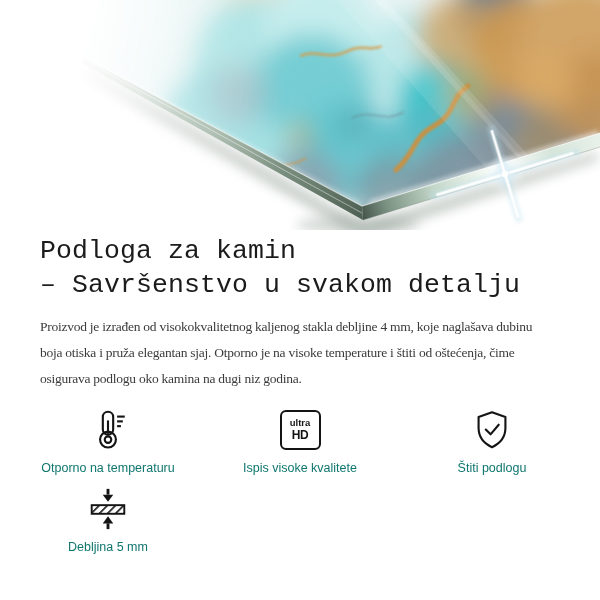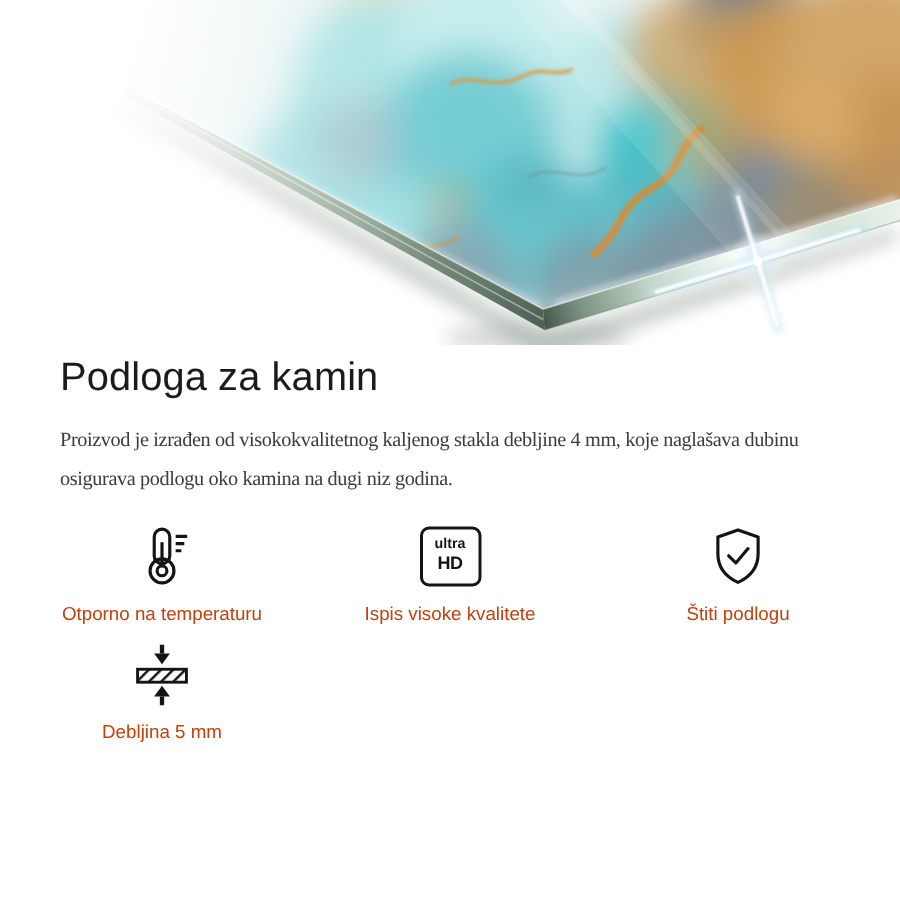--- a/index.html
+++ b/index.html
@@ -1,29 +1,29 @@
 <!DOCTYPE html>
 <html><head>
 <meta charset="utf-8">
 <style>
   html,body{margin:0;padding:0;background:#fff;}
   .page{position:relative;width:600px;height:600px;background:#ffffff;overflow:hidden;
         font-family:"Liberation Sans",sans-serif;color:#1c1c1c;}
   .hero{position:relative;width:600px;height:230px;}
   .hero svg{display:block;}
   .content{padding:4px 0 0 40px;}
-  .title{margin:0;font-family:Liberation Sans, sans-serif;
+  .title{margin:0;font-family:Liberation Mono, monospace;
          font-weight:400;font-size:26.5px;line-height:34px;color:#1b1b1b;letter-spacing:.1px;}
   .title .tline{display:block;}
   .desc{margin:12px 0 0;color:#3b3b3b;font-family:Liberation Serif, serif;}
   .desc .dline{display:block;white-space:nowrap;font-size:13.5px;line-height:25.8px;letter-spacing:-.25px;}
   .features{margin:16px 0 0 -28px;display:grid;grid-template-columns:repeat(3,192px);row-gap:10px;}
   .feature{display:flex;flex-direction:column;align-items:center;}
   .icon-box{height:46px;display:flex;align-items:center;justify-content:center;}
-  .feature-label{margin-top:8px;font-size:12.5px;line-height:15px;color:#c2410c;}
+  .feature-label{margin-top:8px;font-size:12.5px;line-height:15px;color:#0f766e;}
   .uhd-box{width:37px;height:36px;border:2.5px solid #141414;border-radius:6px;
            display:flex;flex-direction:column;align-items:center;justify-content:center;background:#fff;}
   .uhd-top{font-size:9.5px;font-weight:700;line-height:9px;letter-spacing:0;color:#141414;text-align:center;}
   .uhd-bottom{font-size:12px;font-weight:800;line-height:16px;letter-spacing:-.3px;color:#141414;}
   .ic{stroke:#141414;fill:none;stroke-width:2.2;}
 </style>
 </head>
 <body>
 
 <div class="page">
@@ -146,23 +146,25 @@
           <rect x="-1.4" y="-46" width="2.8" height="92" rx="1.4" fill="#ffffff" opacity="0.95" filter="url(#b05)"></rect>
         </g>
         <circle r="3.2" fill="#ffffff"></circle>
       </g>
     </svg>
   </div>
 
   <div class="content">
     <h1 class="title">
       <span class="tline">Podloga za kamin</span>
+      <span class="tline">– Savršenstvo u svakom detalju</span>
     </h1>
     <p class="desc">
       <span class="dline">Proizvod je izrađen od visokokvalitetnog kaljenog stakla debljine 4 mm, koje naglašava dubinu</span>
+      <span class="dline">boja otiska i pruža elegantan sjaj. Otporno je na visoke temperature i štiti od oštećenja, čime</span>
       <span class="dline">osigurava podlogu oko kamina na dugi niz godina.</span>
     </p>
 
     <div class="features">
 
       <div class="feature">
         <div class="icon-box">
           <svg width="46" height="46" viewBox="0 0 48 48">
             <circle class="ic" cx="24" cy="34" r="8.3"></circle>
             <rect class="ic" x="18.6" y="5" width="10.8" height="24" rx="5.4" fill="#ffffff"></rect>

